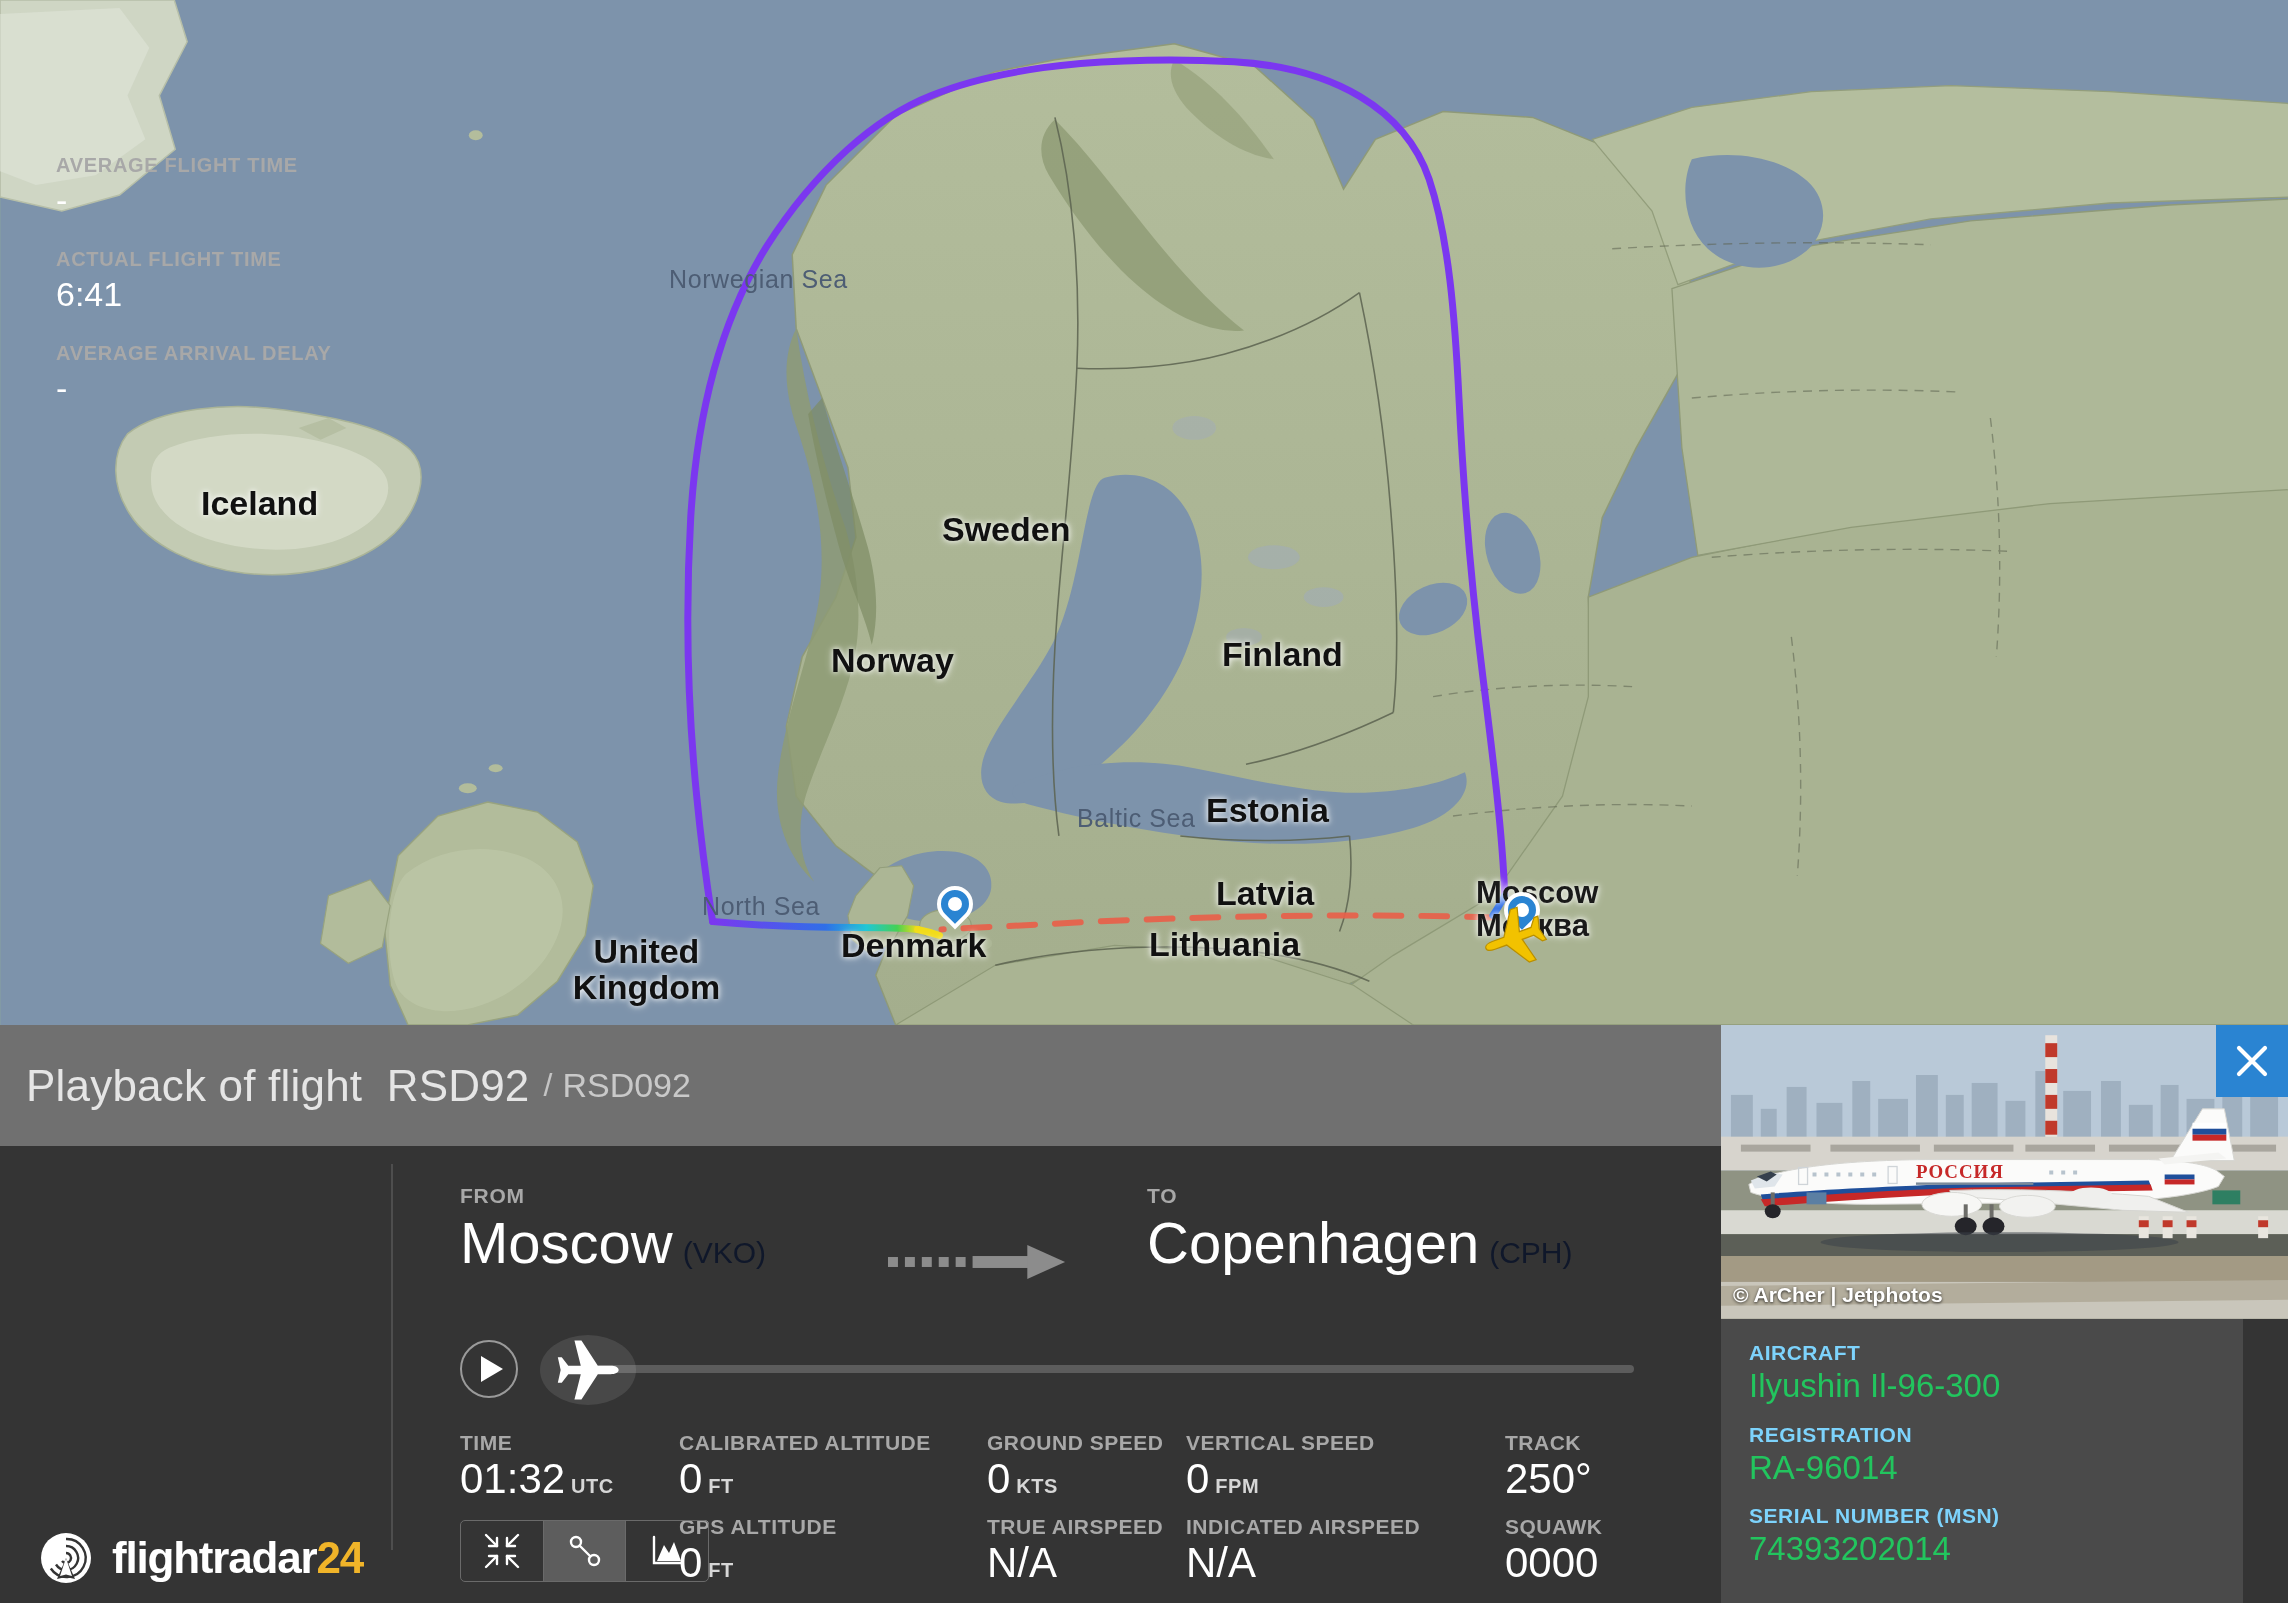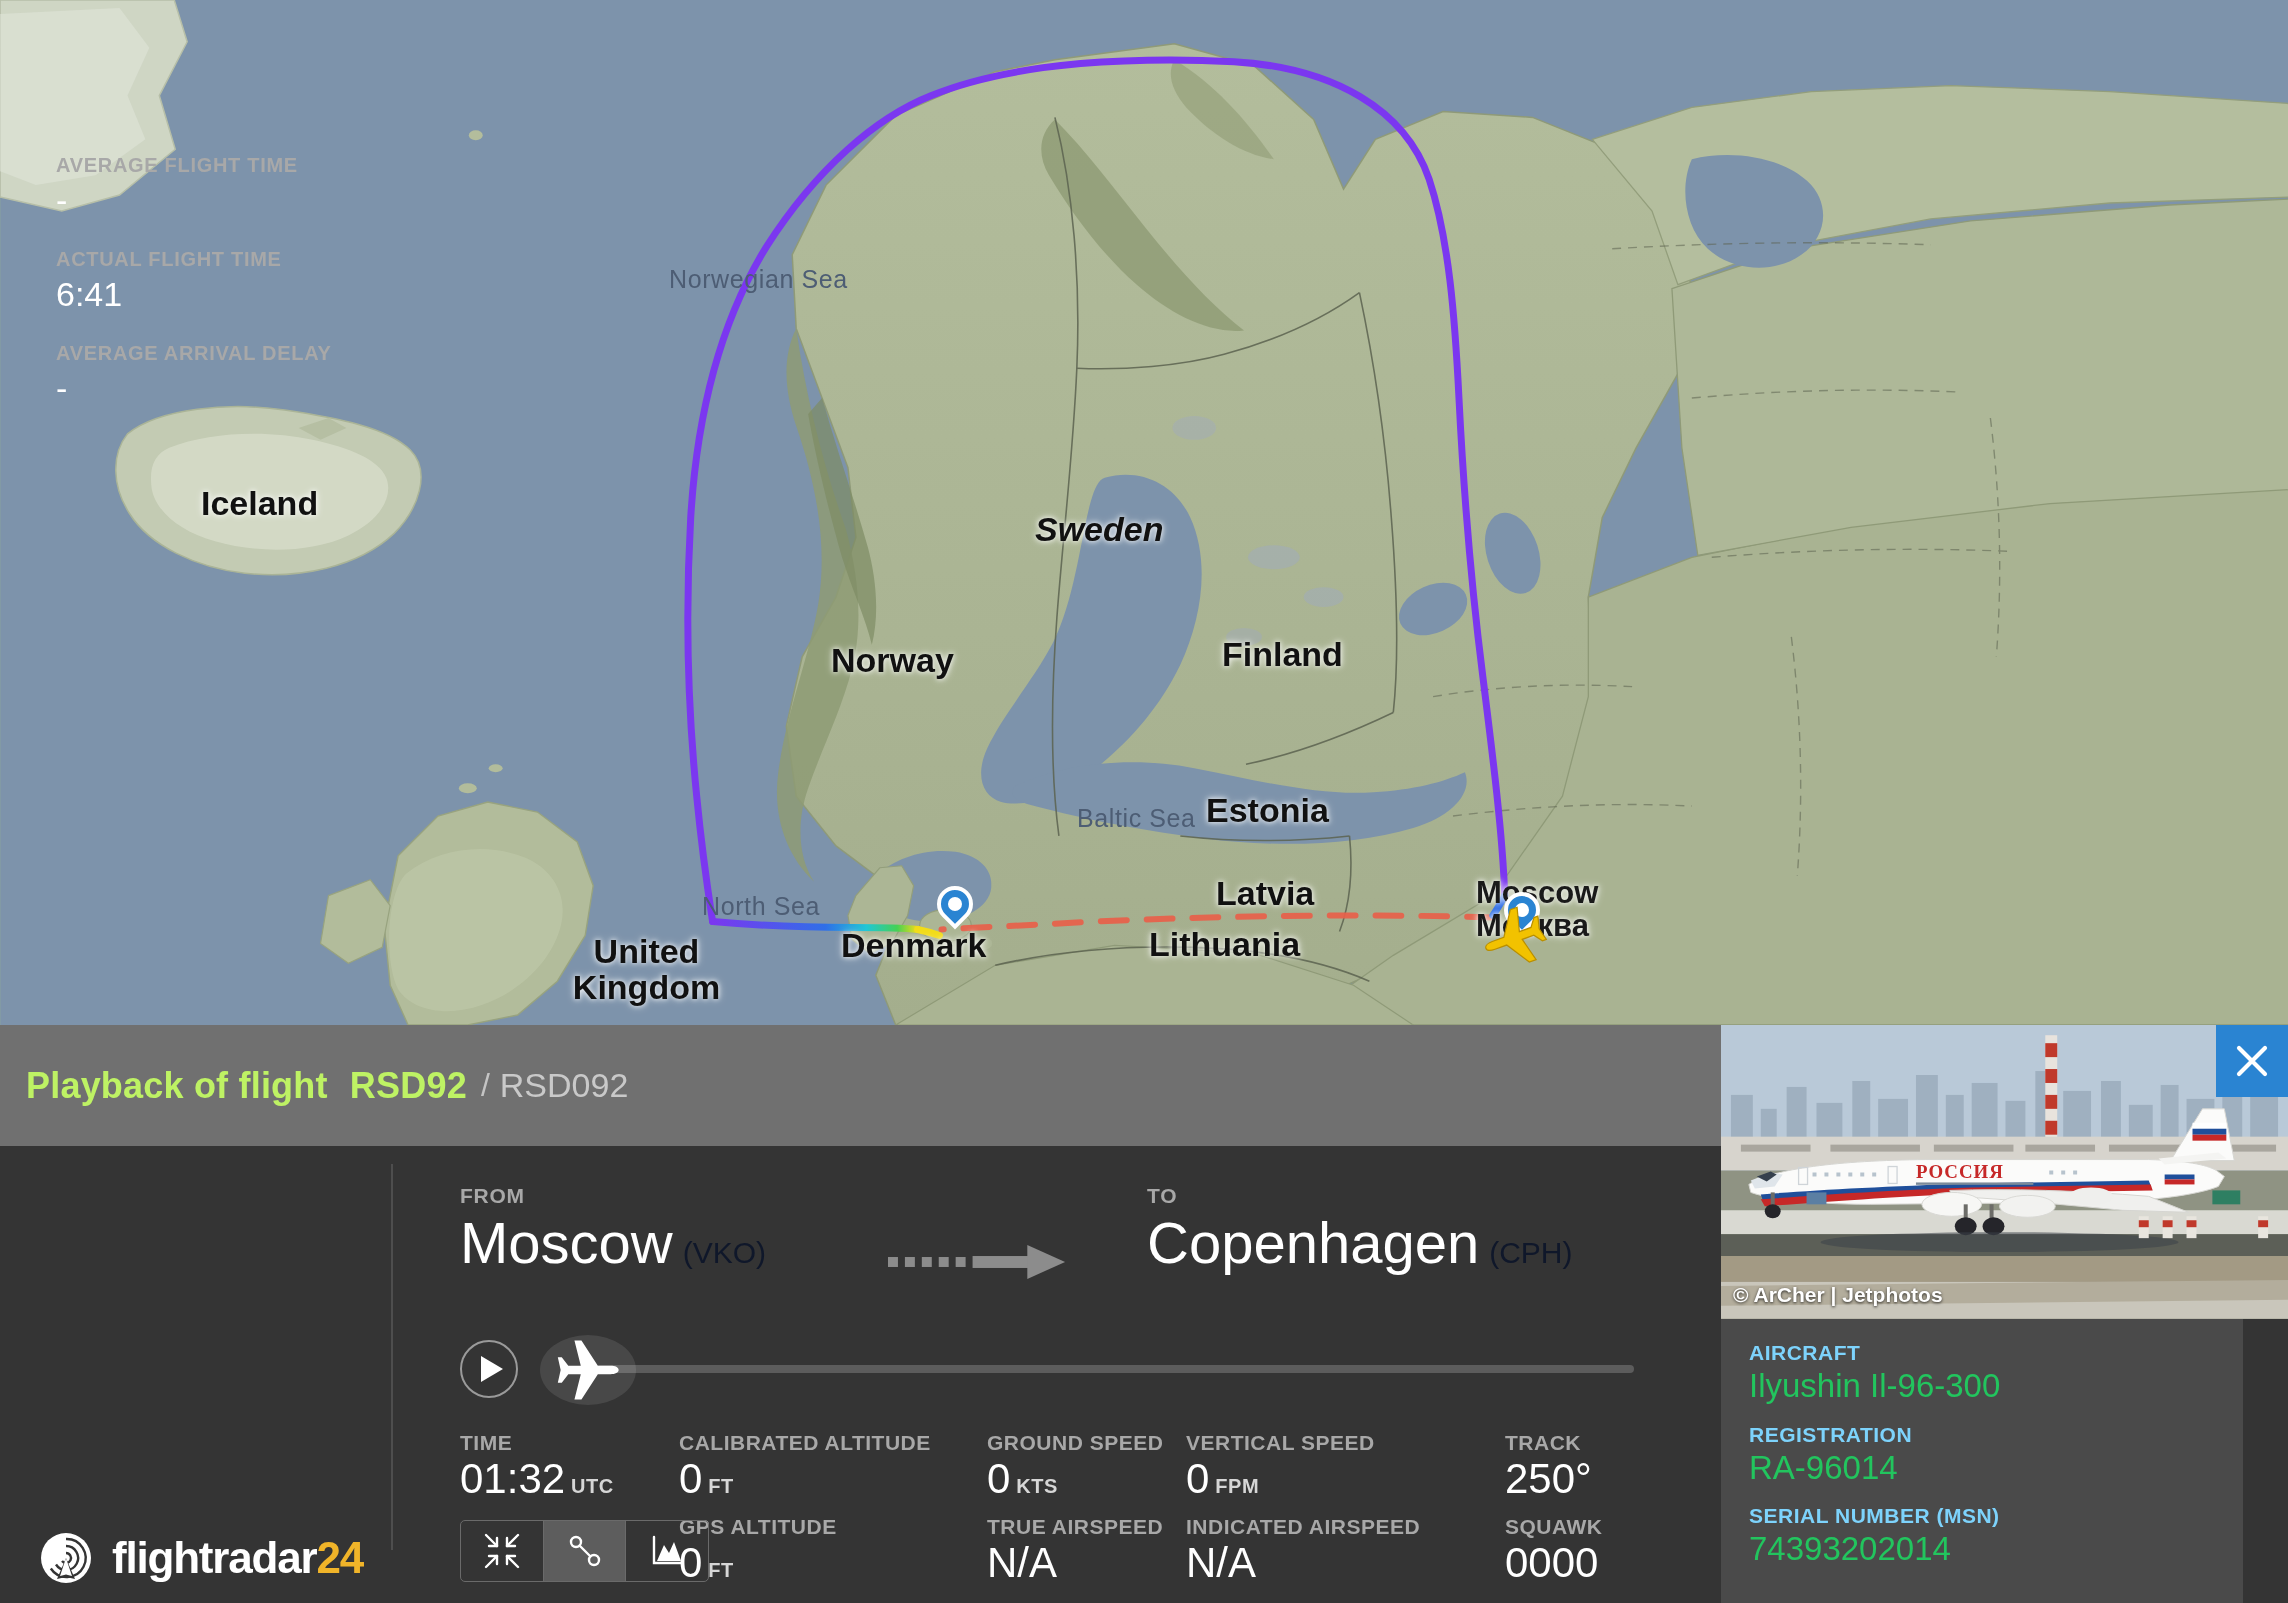--- a/index.html
+++ b/index.html
@@ -75,21 +75,21 @@
     background: #343434;
   }
   #titlebar {
     position: absolute; left: 0; top: 0;
     width: 1721px; height: 121px;
     background: #707070;
     display: flex; align-items: center;
     padding-left: 26px;
   }
   #title-main {
-    color: #bef264; font-size: 36px; font-weight: bold;
+    color: #e5e5e5; font-size: 44px; font-weight: normal;
     letter-spacing: 0.2px;
   }
   #title-sep { color: #c4c4c4; font-size: 32px; margin: 0 10px 0 14px; }
   #title-sub { color: #c9c9c9; font-size: 34px; }
 
   
   #stats {
     position: absolute; left: 56px; top: 154px;
     width: 328px;
   }
@@ -368,21 +368,21 @@
       <path d="M922,934 C932,936 938,938 944,940" stroke="#f2dc18" stroke-width="7" fill="none" stroke-linecap="round"></path>
 
       <path d="M1512,900 C1508,908 1504,914 1500,920" stroke="#2f6fe8" stroke-width="7" fill="none" stroke-linecap="round"></path>
     </svg>
 
     <div class="sea-label" style="left:669px;top:265px;">Norwegian Sea</div>
     <div class="sea-label" style="left:702px;top:892px;">North Sea</div>
     <div class="sea-label" style="left:1077px;top:804px;">Baltic Sea</div>
 
     <div class="country-label" style="left:201px;top:486px;">Iceland</div>
-    <div class="country-label" style="left:1035px;top:512px;font-style:italic;">Sweden</div>
+    <div class="country-label" style="left:942px;top:512px;">Sweden</div>
     <div class="country-label" style="left:831px;top:643px;">Norway</div>
     <div class="country-label" style="left:1222px;top:637px;">Finland</div>
     <div class="country-label" style="left:1206px;top:793px;">Estonia</div>
     <div class="country-label" style="left:1216px;top:876px;">Latvia</div>
     <div class="country-label" style="left:1149px;top:927px;">Lithuania</div>
     <div class="country-label" style="left:841px;top:928px;">Denmark</div>
     <div class="country-label two-line" style="left:557px;top:934px;width:179px;">United<br>Kingdom</div>
 
     <div class="city-label" style="left:1476px;top:876px;">
       <div>Moscow</div>

